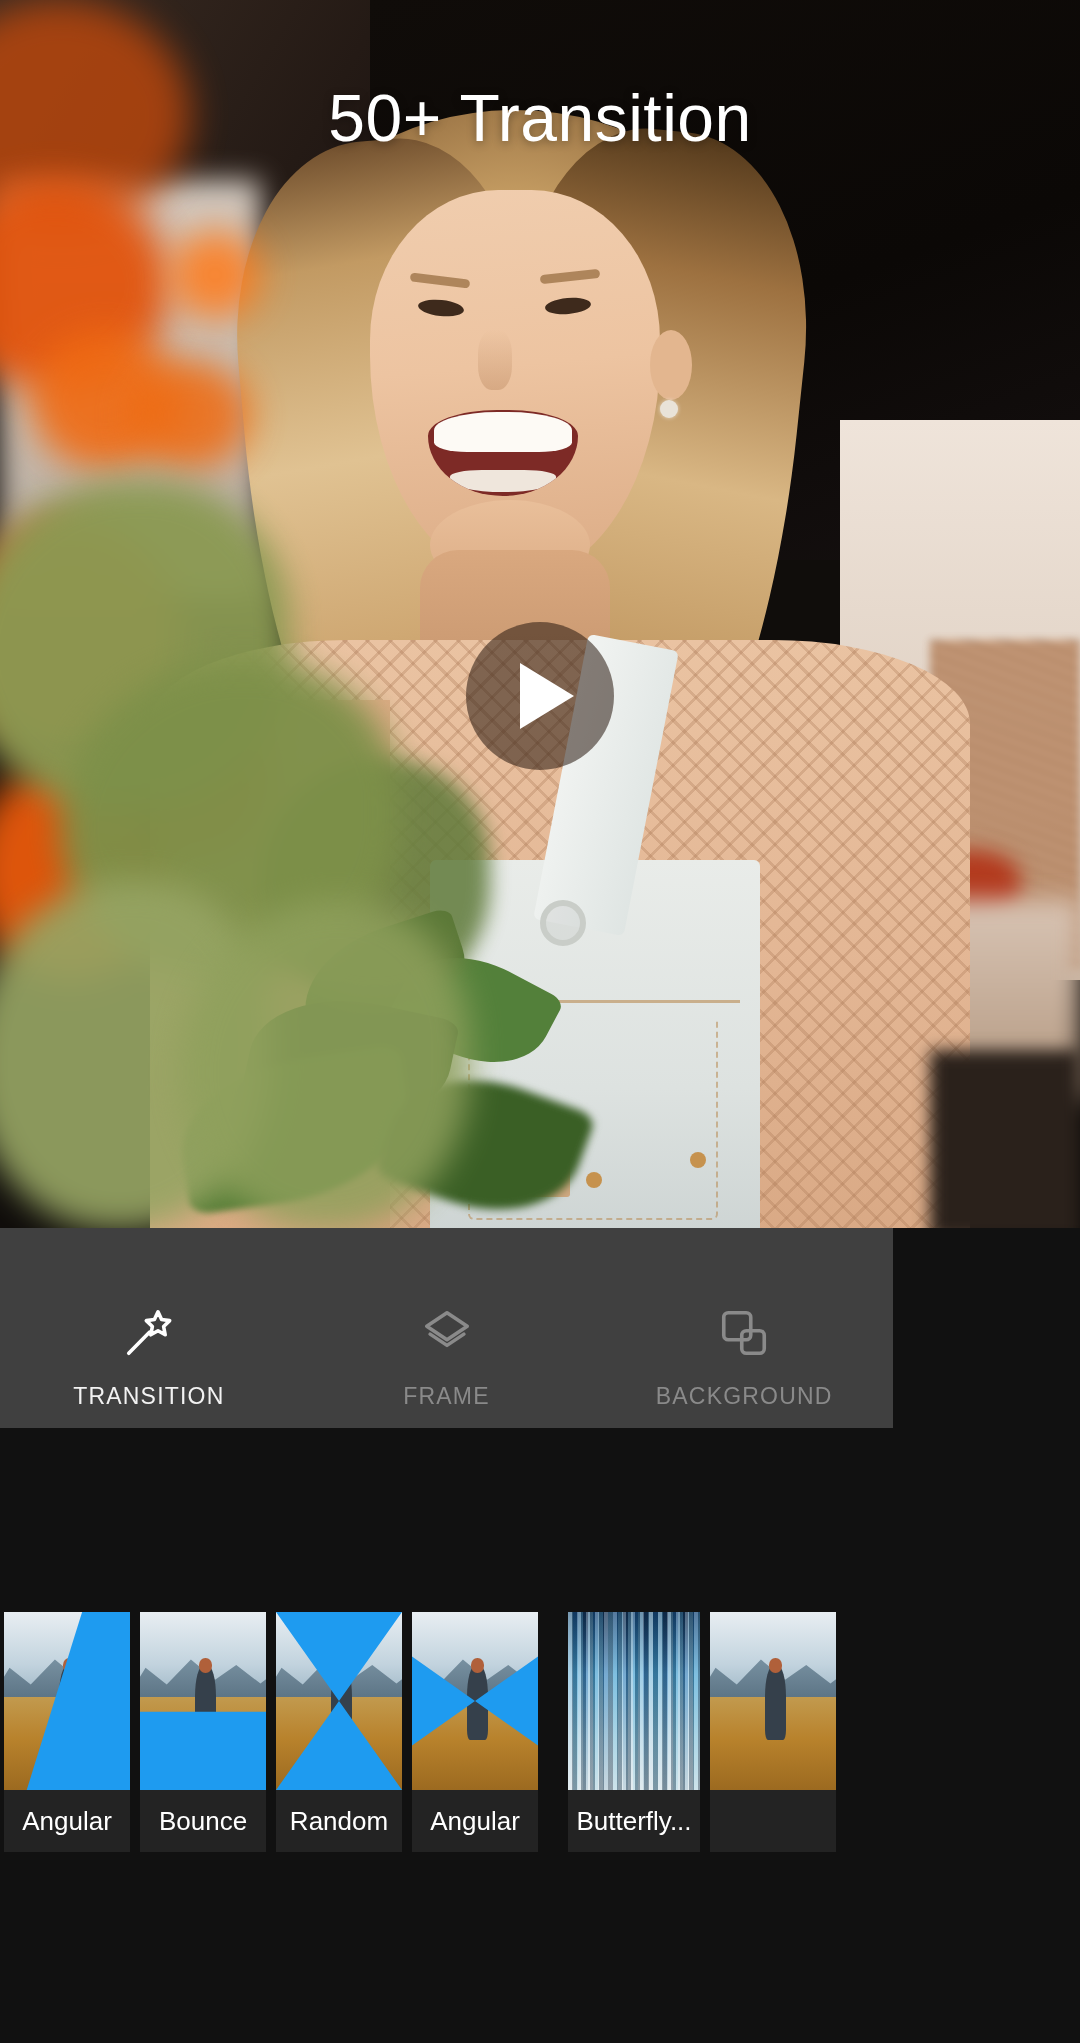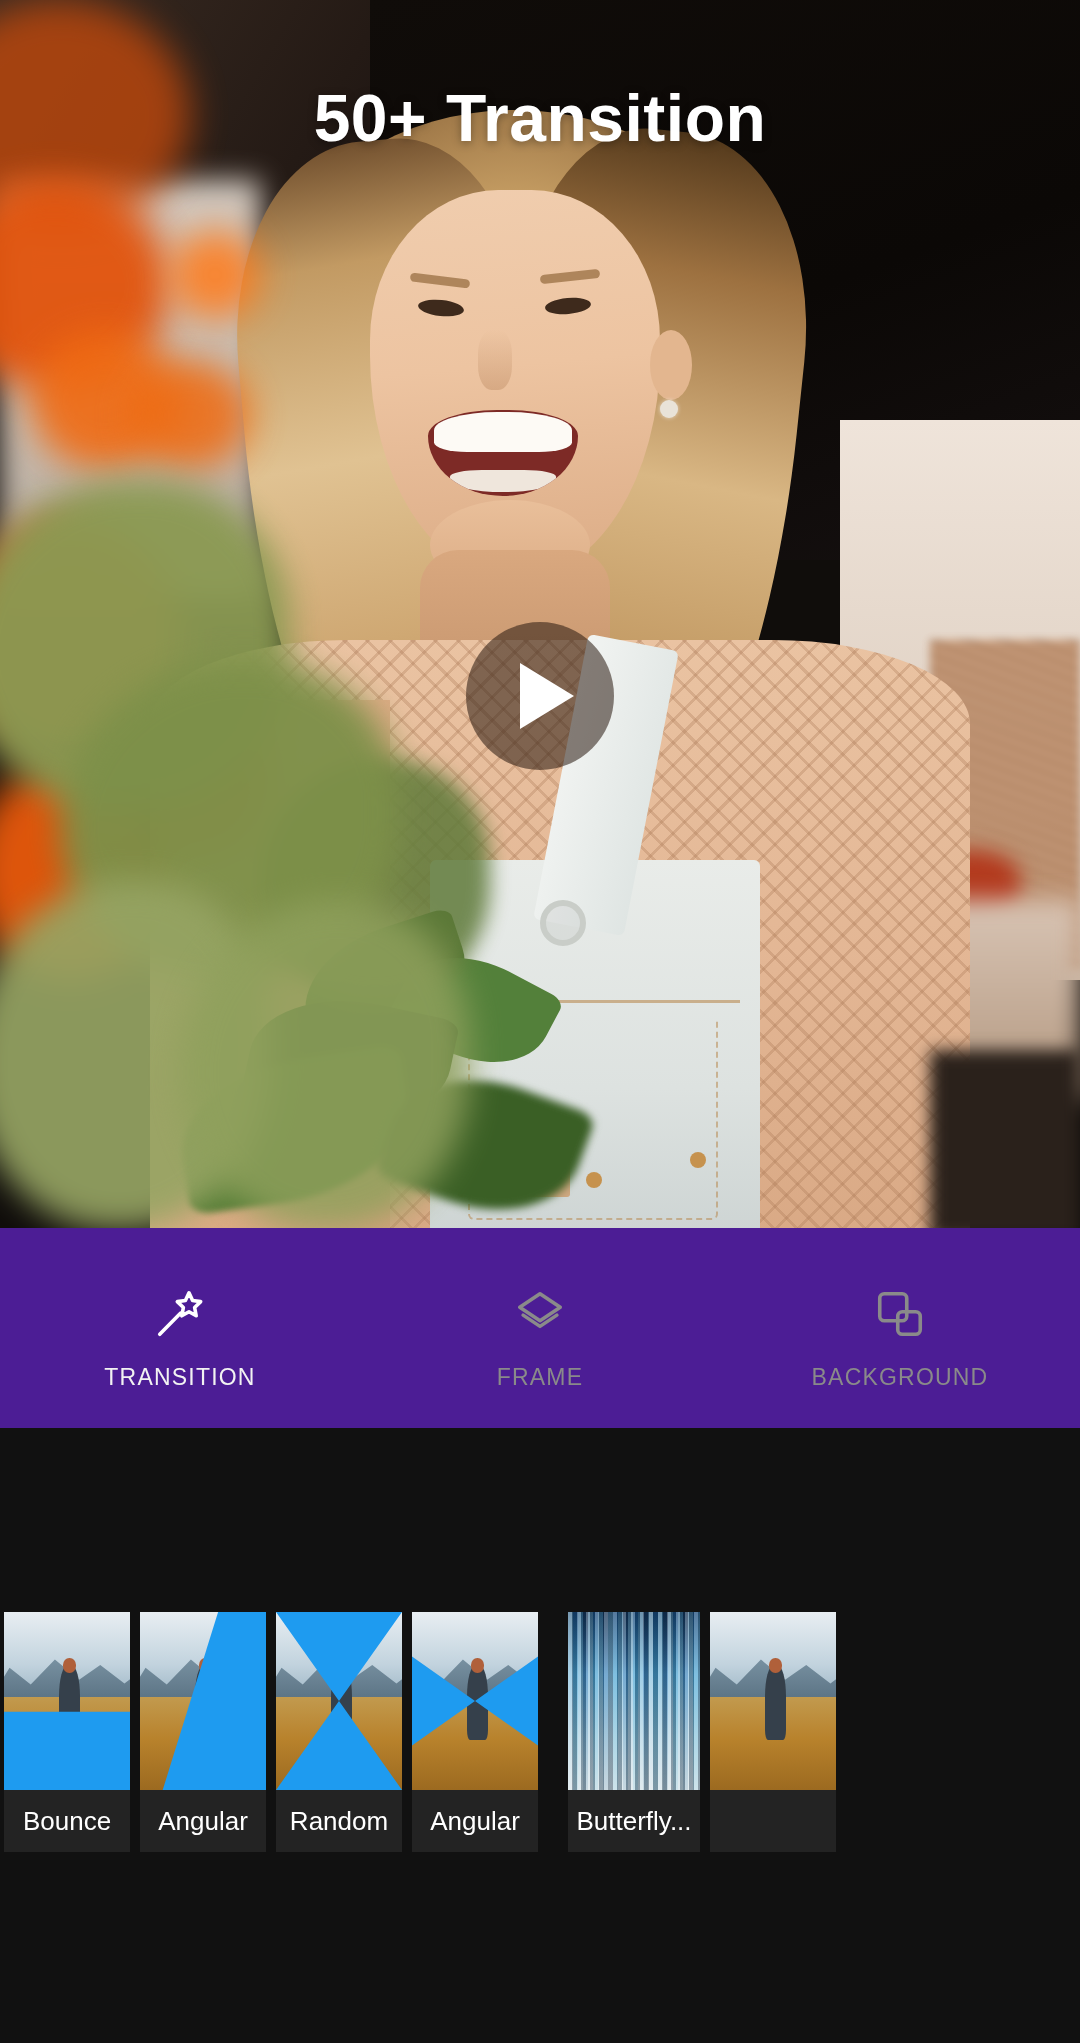--- a/index.html
+++ b/index.html
@@ -173,40 +173,40 @@
   .scarfm {
     position:absolute; left:930px; top:640px; width:150px; height:330px;
     background:repeating-linear-gradient(20deg,#c99a77 0 6px, #a97a58 6px 12px);
     filter:blur(4px); opacity:.9;
   }
 
   
   .title {
     position:absolute; left:0; top:80px; width:1080px;
     text-align:center; color:#ffffff;
-    font-size:66px; font-weight:bold; letter-spacing:.5px;
+    font-size:66px; font-weight:normal; letter-spacing:.5px;
     text-shadow:0 2px 10px rgba(0,0,0,.35);
   }
   
   .play-btn {
     position:absolute; left:466px; top:622px; width:148px; height:148px;
     border-radius:50%; background:rgba(40,24,14,.55);
     display:flex; align-items:center; justify-content:center;
   }
   .play-tri {
     width:0; height:0; margin-left:14px;
     border-left:54px solid #ffffff;
     border-top:33px solid transparent;
     border-bottom:33px solid transparent;
   }
 
   
   .toolbar {
-    position:absolute; left:0; top:1228px; width:1080px; height:200px;
-    background:#4c1d95; display:flex; align-items:flex-start;
+    position:absolute; left:0; top:1228px; width:893px; height:200px;
+    background:#404040; display:flex; align-items:center;
   }
   .tool {
     flex:1; display:flex; flex-direction:column; align-items:center;
     padding-top:58px; cursor:pointer;
   }
   .tool .ic { height:56px; display:flex; align-items:center; justify-content:center; }
   .tool .lb {
     margin-top:22px; font-size:23px; letter-spacing:1.2px;
     color:#8a8a8a; font-family:"Liberation Sans", sans-serif;
   }
@@ -396,37 +396,37 @@
 
     <div class="thumb">
       <div class="art">
         <div class="scene">
             <div class="sky"></div>
             <div class="mtn"></div>
             <div class="field"></div>
           <div class="person"></div>
             <div class="person-head"></div>
           </div>
-        <div class="ovl ovl-bounce"></div>
-      </div>
-      <div class="cap">Bounce</div>
+        <div class="ovl ovl-angular2"></div>
+      </div>
+      <div class="cap">Angular</div>
     </div>
 
     <div class="thumb">
       <div class="art">
         <div class="scene">
             <div class="sky"></div>
             <div class="mtn"></div>
             <div class="field"></div>
           <div class="person"></div>
             <div class="person-head"></div>
           </div>
-        <div class="ovl ovl-angular2"></div>
-      </div>
-      <div class="cap">Angular</div>
+        <div class="ovl ovl-bounce"></div>
+      </div>
+      <div class="cap">Bounce</div>
     </div>
 
     <div class="thumb">
       <div class="art">
         <div class="scene">
             <div class="sky"></div>
             <div class="mtn"></div>
             <div class="field"></div>
           <div class="person"></div>
             <div class="person-head"></div>

